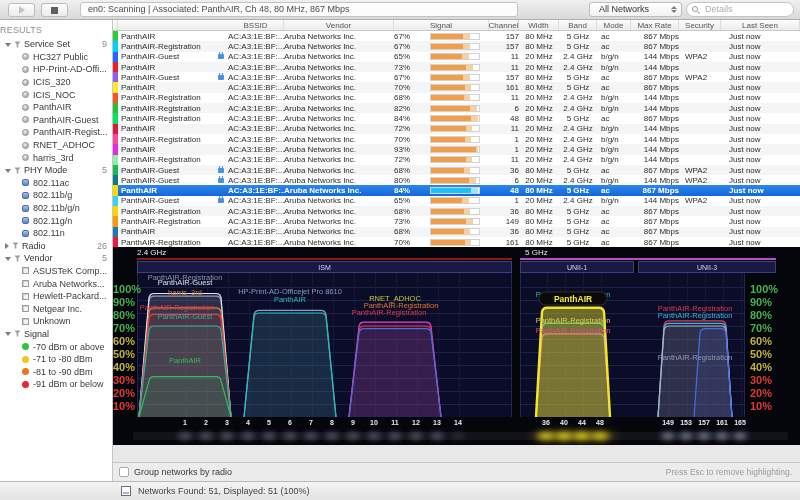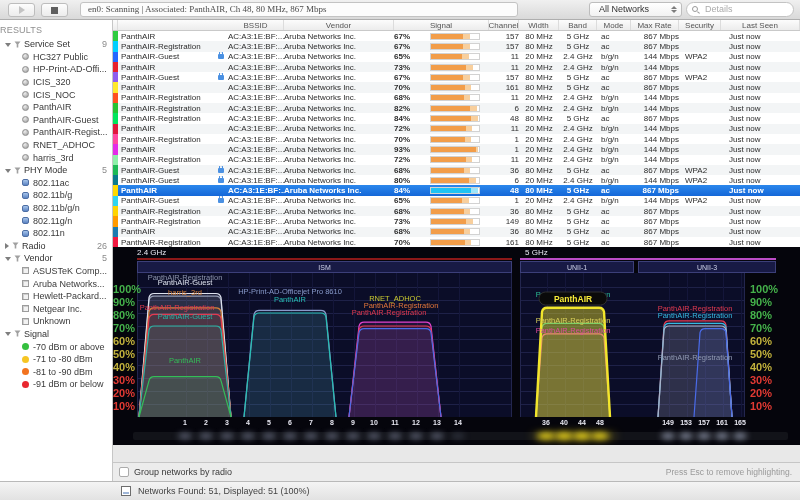--- a/index.html
+++ b/index.html
@@ -9,21 +9,21 @@
   #toolbar { position:absolute; left:0; top:0; width:800px; height:20px;
     background:linear-gradient(#f0f0f0,#d9d9d9); border-bottom:1px solid #aeaeae; z-index:5; }
   .tbtn { position:absolute; top:3px; width:27px; height:14px; background:linear-gradient(#fdfdfd,#ececec);
     border:1px solid #bdbdbd; border-radius:3px; display:flex; align-items:center; justify-content:center; }
   #play-btn { left:8px; }
   #stop-btn { left:41px; }
   .play-glyph { width:0; height:0; border-left:6px solid #c3c3c3; border-top:4px solid transparent; border-bottom:4px solid transparent; }
   .stop-glyph { width:7px; height:7px; background:#5f5f5f; }
   #status-box { position:absolute; left:80px; top:2px; width:438px; height:15px; background:#fcfcfc;
     border:1px solid #c3c3c3; border-radius:3px; font-size:9px; color:#4c4c4c; line-height:13px; padding-left:7px;
-    white-space:nowrap; overflow:hidden;font-family:Liberation Serif, serif; }
+    white-space:nowrap; overflow:hidden; }
   #scope-select { position:absolute; left:589px; top:2px; width:93px; height:15px; background:linear-gradient(#fff,#f2f2f2);
     border:1px solid #bdbdbd; border-radius:3px; font-size:9px; color:#333; line-height:13px; padding-left:9px; }
   .stepper { position:absolute; right:2px; top:1px; width:11px; height:11px; display:flex; flex-direction:column; align-items:center; justify-content:center; gap:1px; }
   .stepper .up { width:0;height:0;border-bottom:3px solid #7d7d7d;border-left:3px solid transparent;border-right:3px solid transparent; }
   .stepper .dn { width:0;height:0;border-top:3px solid #7d7d7d;border-left:3px solid transparent;border-right:3px solid transparent; }
   #filter-field { position:absolute; left:686px; top:2px; width:108px; height:15px; background:#fff;
     border:1px solid #c3c3c3; border-radius:8px; font-size:9px; color:#ababab; line-height:13px; padding-left:18px; }
   .mag { position:absolute; left:5px; top:3px; width:6px; height:6px; border:1px solid #9a9a9a; border-radius:50%; }
   .mag:after { content:""; position:absolute; left:4px; top:5px; width:3px; height:1px; background:#9a9a9a; transform:rotate(40deg); }
 
@@ -60,21 +60,21 @@
   .c-bssid { flex:0 0 56px; }
   .c-vendor { flex:0 0 110px; }
   .c-signal { flex:0 0 95px; display:flex; align-items:center; }
   .c-ch { flex:0 0 30px; text-align:right; }
   .c-width { flex:0 0 40px; text-align:center; }
   .c-band { flex:0 0 38px; text-align:center; }
   .c-mode { flex:0 0 34px; padding-left:4px; }
   .c-rate { flex:0 0 48px; text-align:right; }
   .c-sec { flex:0 0 42px; padding-left:6px; }
   .c-seen { flex:1 1 auto; padding-left:8px; }
-  .pct { flex:0 0 36px; text-align:center; padding-right:20px;font-weight:bold; }
+  .pct { flex:0 0 36px; text-align:center; padding-right:20px; }
   .bar { position:relative; width:50px; height:7px; background:#fff; border:1px solid #d2d2d2; }
   .bar i { position:absolute; top:0; bottom:0; left:0; background:#f29d49; }
   .bar .tail { background:#f8cf9d; }
   .sel .bar i { background:#1fc3f3; }
   .sel .bar .tail { background:#9ce5fb; }
   .lock { position:absolute; right:4px; top:2px; width:6px; height:5px; background:#4a90e2; border-radius:1px; }
   .lock:before { content:""; position:absolute; left:1px; top:-3px; width:2px; height:3px; border:1px solid #4a90e2; border-bottom:none; border-radius:2px 2px 0 0; }
 
   
   #tabbar { display:flex; height:17px; background:#e9e9e9; align-items:center; justify-content:center; border-bottom:1px solid #b5b5b5; }

